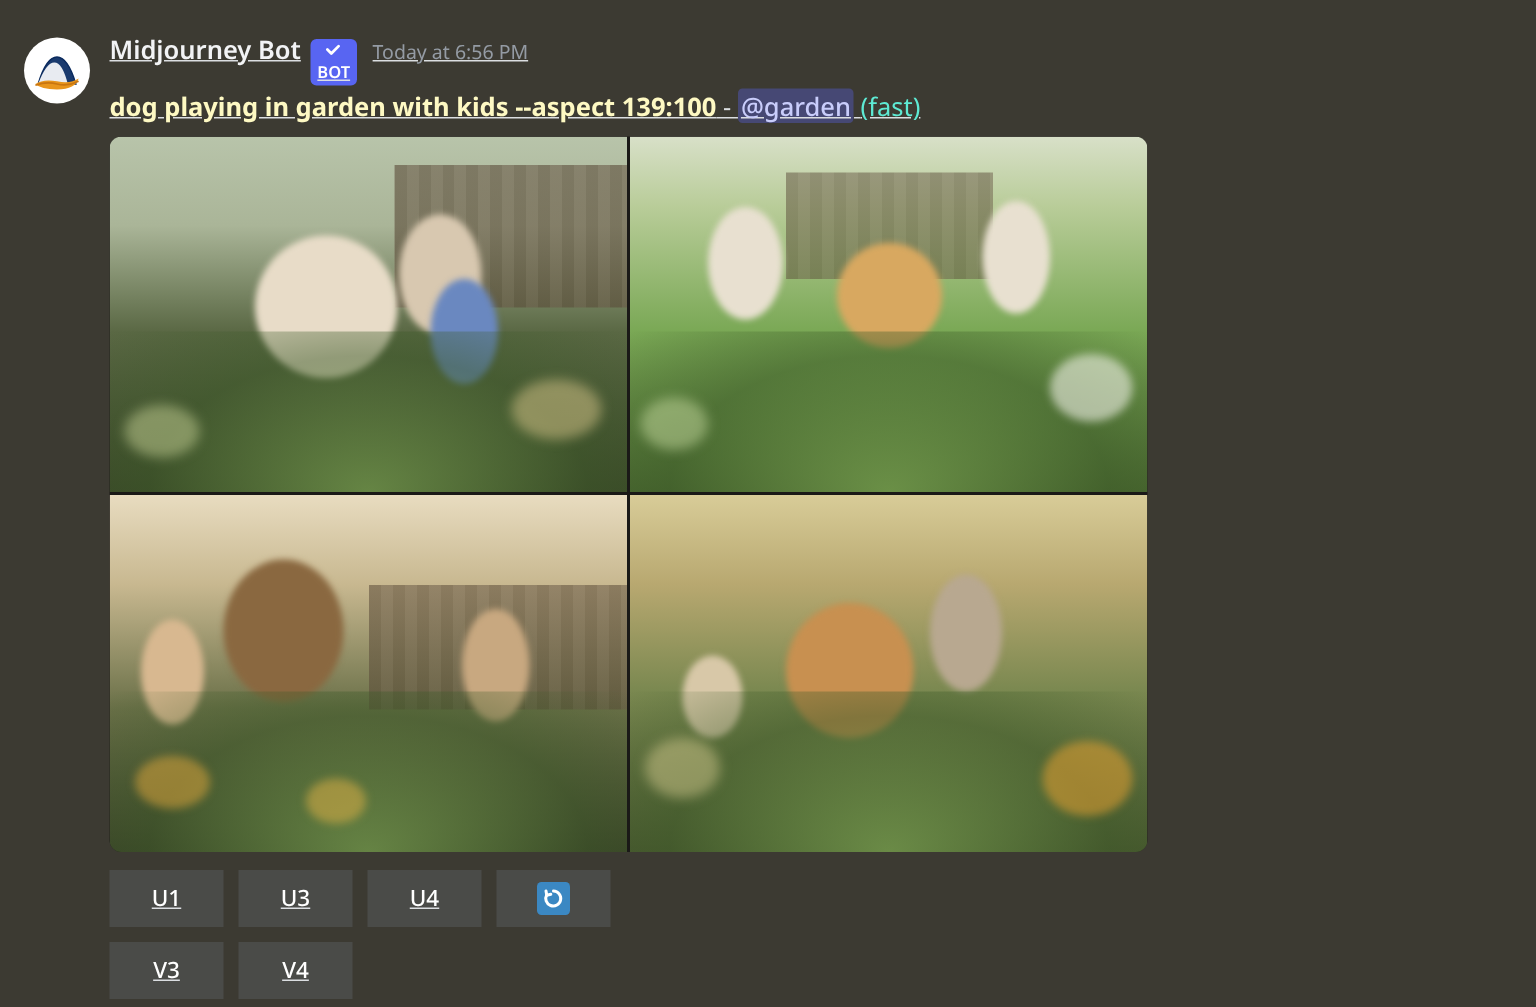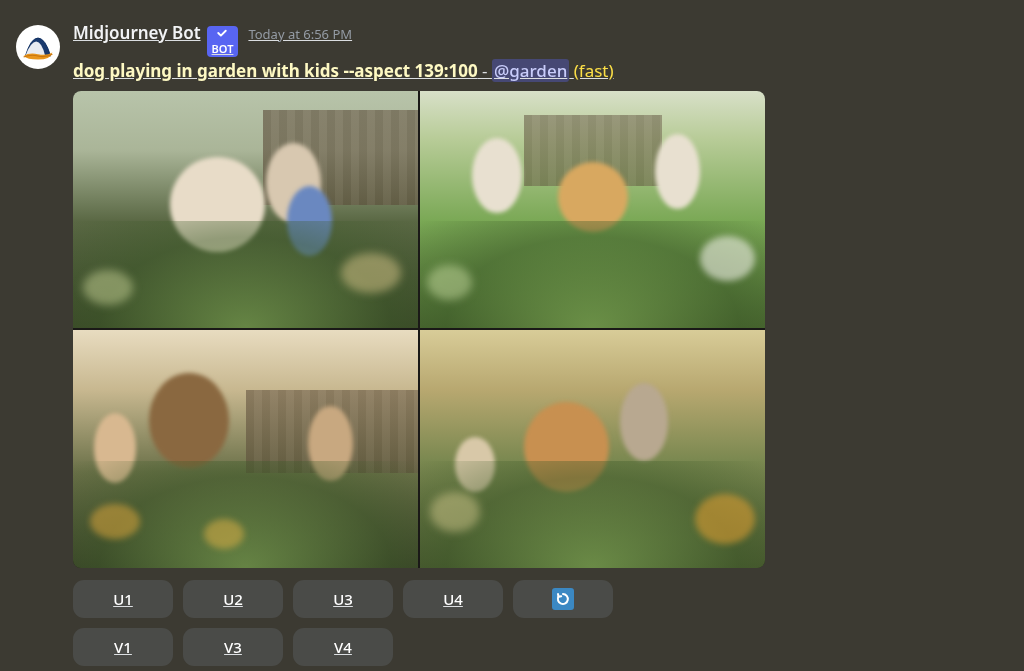--- a/index.html
+++ b/index.html
@@ -89,21 +89,21 @@
       color: #dbdee1;
     }
     .mention {
       background: rgba(88, 101, 242, 0.35);
       color: #c9cdfb;
       padding: 0 2px;
       border-radius: 3px;
       font-weight: 500;
     }
     .mode {
-      color: #fde047;
+      color: #5eead4;
     }
     .image-grid {
       width: 692px;
       height: 477px;
       border-radius: 8px;
       overflow: hidden;
       display: grid;
       grid-template-columns: 1fr 1fr;
       grid-template-rows: 1fr 1fr;
       gap: 2px;
@@ -158,22 +158,22 @@
       gap: 10px;
     }
     .button-row {
       display: flex;
       gap: 10px;
     }
     .btn {
       background: #4a4b48;
       color: #ffffff;
       border: none;
-      border-radius: 11px;
-      width: 100px;
+      border-radius: 0;
+      width: 76px;
       height: 38px;
       font-size: 15px;
       font-weight: 500;
       display: flex;
       align-items: center;
       justify-content: center;
       cursor: pointer;
       font-family: inherit;
     }
     .refresh-icon-box {
@@ -255,32 +255,30 @@
         <div class="blob" style="width:40px;height:55px;background:#d8c8a8;left:10%;top:45%;"></div>
         <div class="grass-ov"></div>
         <div class="flowers" style="width:60px;height:50px;background:rgba(230,160,50,0.55);right:3%;bottom:10%;filter:blur(3px);"></div>
         <div class="flowers" style="width:50px;height:40px;background:rgba(210,200,140,0.5);left:3%;bottom:15%;filter:blur(4px);"></div>
       </div>
     </div>
 
     <div class="buttons">
       <div class="button-row">
         <button class="btn">U1</button>
-        <button class="btn">U2</button>
         <button class="btn">U3</button>
         <button class="btn">U4</button>
         <button class="btn">
           <span class="refresh-icon-box">
             <svg viewBox="0 0 16 16">
               <path d="M 8 3 A 5 5 0 1 1 3.5 5.5" stroke="#ffffff" stroke-width="2" fill="none" stroke-linecap="round"></path>
               <path d="M 3 3 L 3.5 5.8 L 6.2 5.2" stroke="#ffffff" stroke-width="2" fill="none" stroke-linecap="round" stroke-linejoin="round"></path>
             </svg>
           </span>
         </button>
       </div>
       <div class="button-row">
-        <button class="btn">V1</button>
         <button class="btn">V3</button>
         <button class="btn">V4</button>
       </div>
     </div>
   </div>
 </div>
 
 </body></html>

